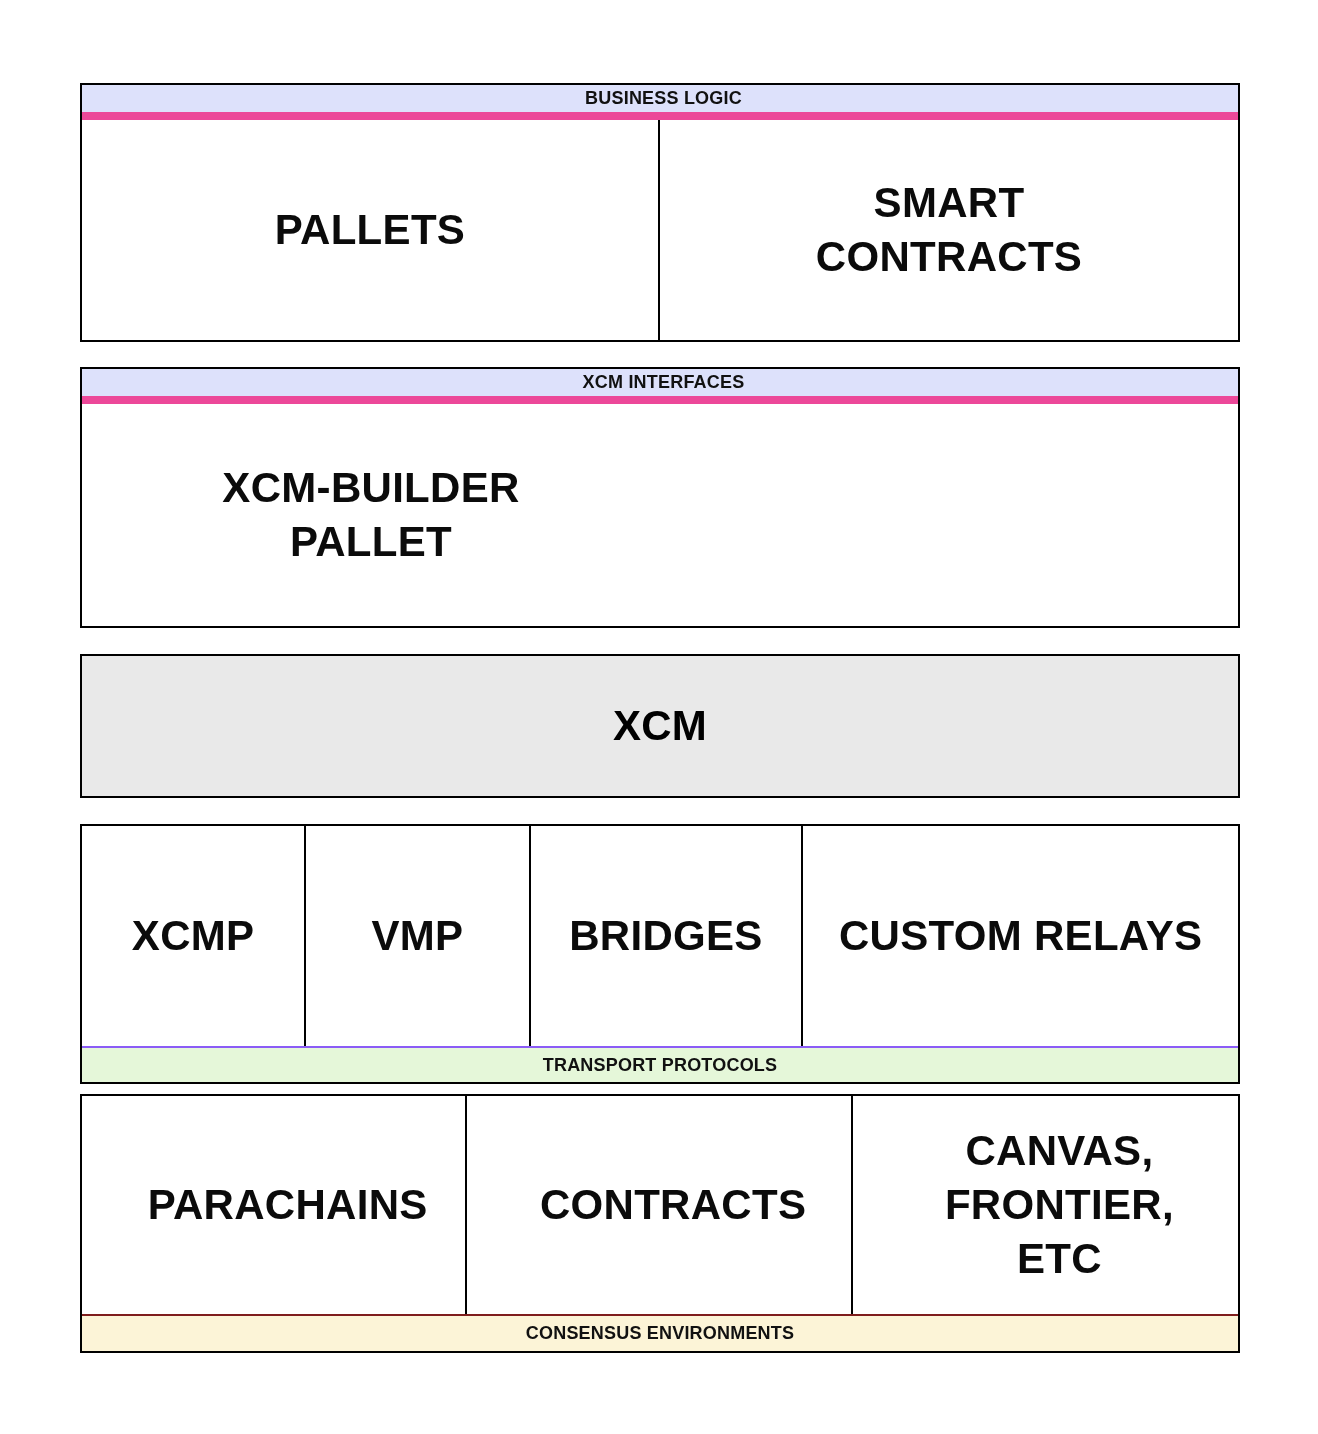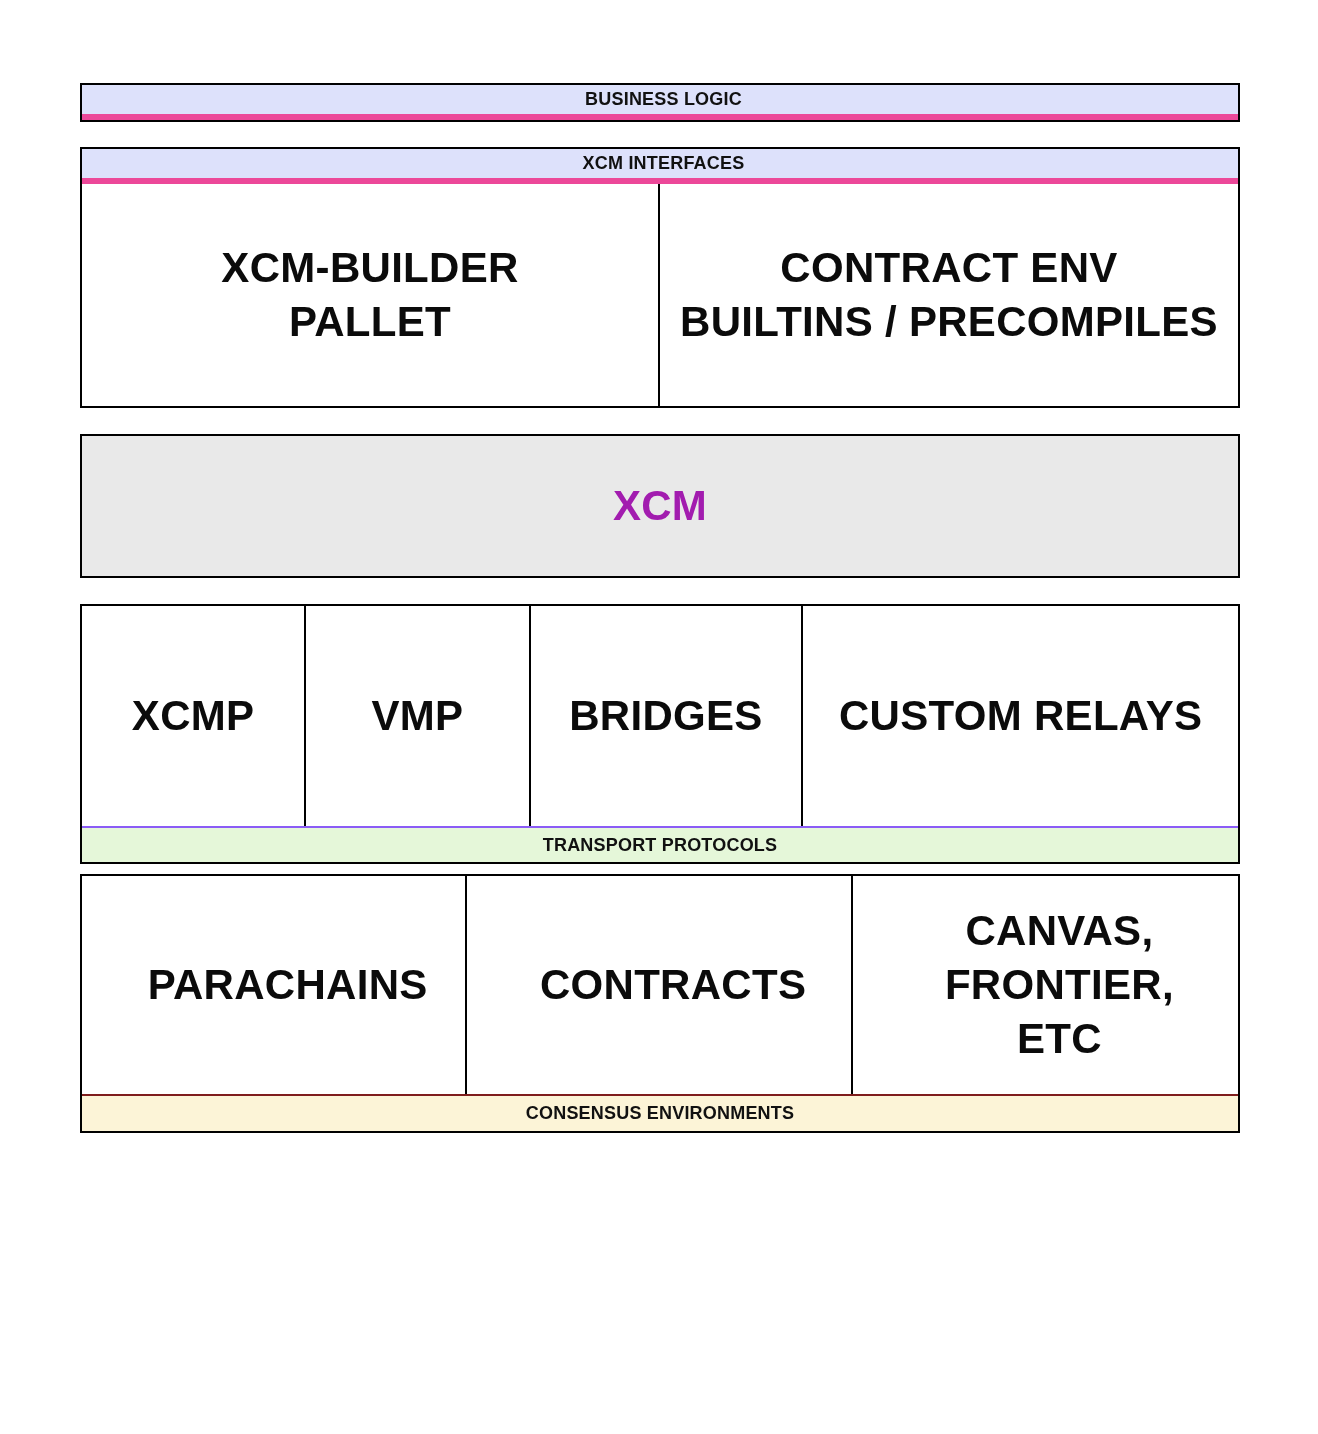--- a/index.html
+++ b/index.html
@@ -29,21 +29,21 @@
   .band {
     box-sizing: border-box;
     display: flex;
     align-items: center;
     justify-content: center;
     font-size: 18px;
     font-weight: 700;
     letter-spacing: 0.2px;
     color: #111111;
   }
-  .band.header { height: 35px; border-bottom: 6px solid #ec4899; background: #dde1fb; padding-left: 7px; }
+  .band.header { height: 35px; border-bottom: 8px solid #ec4899; background: #dde1fb; padding-left: 7px; }
   .band.footer-green { height: 36px; border-top: 2px solid #8b5cf6; background: #e5f7d9; }
   .band.footer-cream { height: 37px; border-top: 2px solid #7f1d1d; background: #fcf4d7; }
   .cells {
     display: flex;
     align-items: stretch;
   }
   .cell {
     box-sizing: border-box;
     display: flex;
     align-items: center;
@@ -69,49 +69,52 @@
     height: 144px;
     margin-bottom: 26px;
     background: #e9e9e9;
     display: flex;
     align-items: center;
     justify-content: center;
     text-align: center;
     font-size: 42px;
     font-weight: 700;
     letter-spacing: 0.3px;
-    color: #a21caf;
+    color: #000000;
   }
   .block-transport { margin-bottom: 10px; }
   .block-transport .cells { height: 220px; }
   .block-consensus .cells { height: 218px; }
 
   .w50   { width: 50%; }
   .w194  { width: 19.4%; }
   .w236  { width: 23.6%; }
   .w376  { width: 37.6%; }
   .w333  { width: 33.333%; margin-left: 28px; }
 </style>
 </head>
 <body>
 
 <div class="canvas">
   <div class="content">
 
     <section class="block block-business">
       <div class="band header">BUSINESS LOGIC</div>
+      <div class="cells">
+        <div class="cell w50">PALLETS</div>
+        <div class="cell w50">SMART
+CONTRACTS</div>
+      </div>
     </section>
 
     <section class="block block-interfaces">
       <div class="band header">XCM INTERFACES</div>
       <div class="cells">
         <div class="cell w50">XCM-BUILDER
 PALLET</div>
-        <div class="cell w50">CONTRACT ENV
-BUILTINS / PRECOMPILES</div>
       </div>
     </section>
 
     <section class="block block-xcm">XCM</section>
 
     <section class="block block-transport">
       <div class="cells">
         <div class="cell w194">XCMP</div>
         <div class="cell w194">VMP</div>
         <div class="cell w236">BRIDGES</div>

